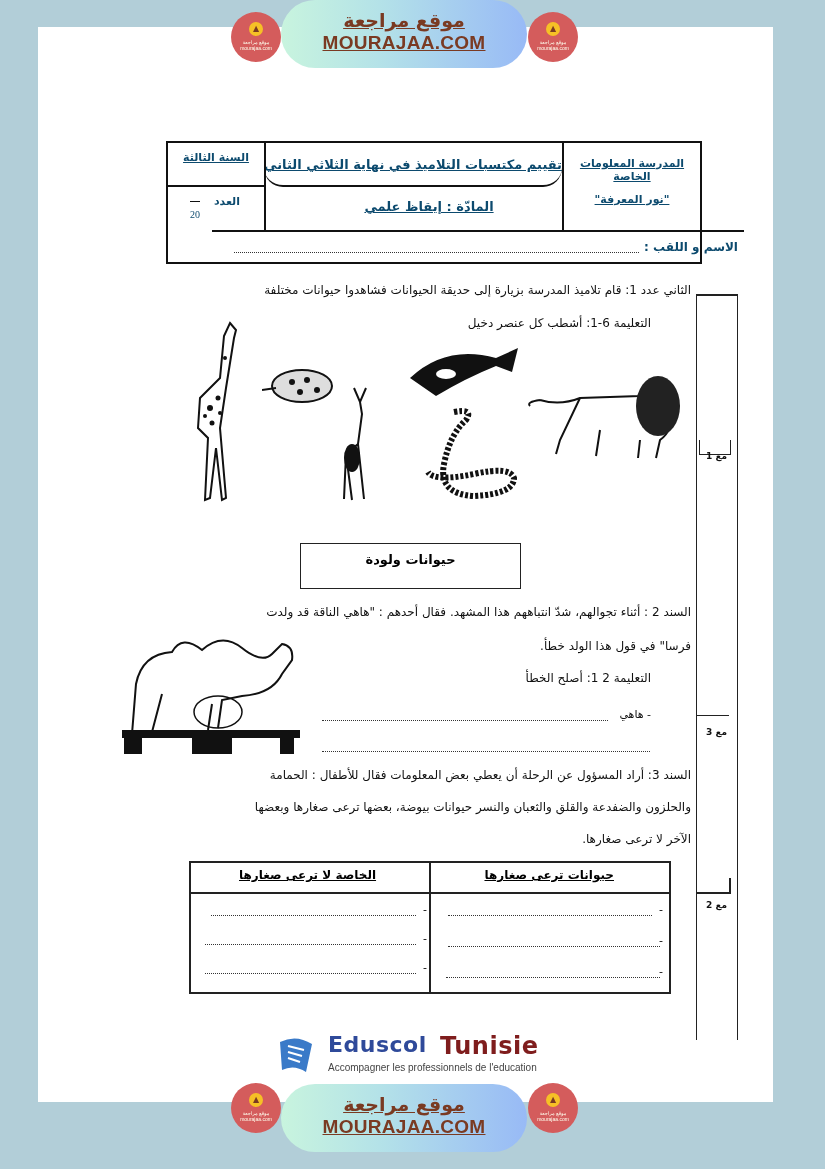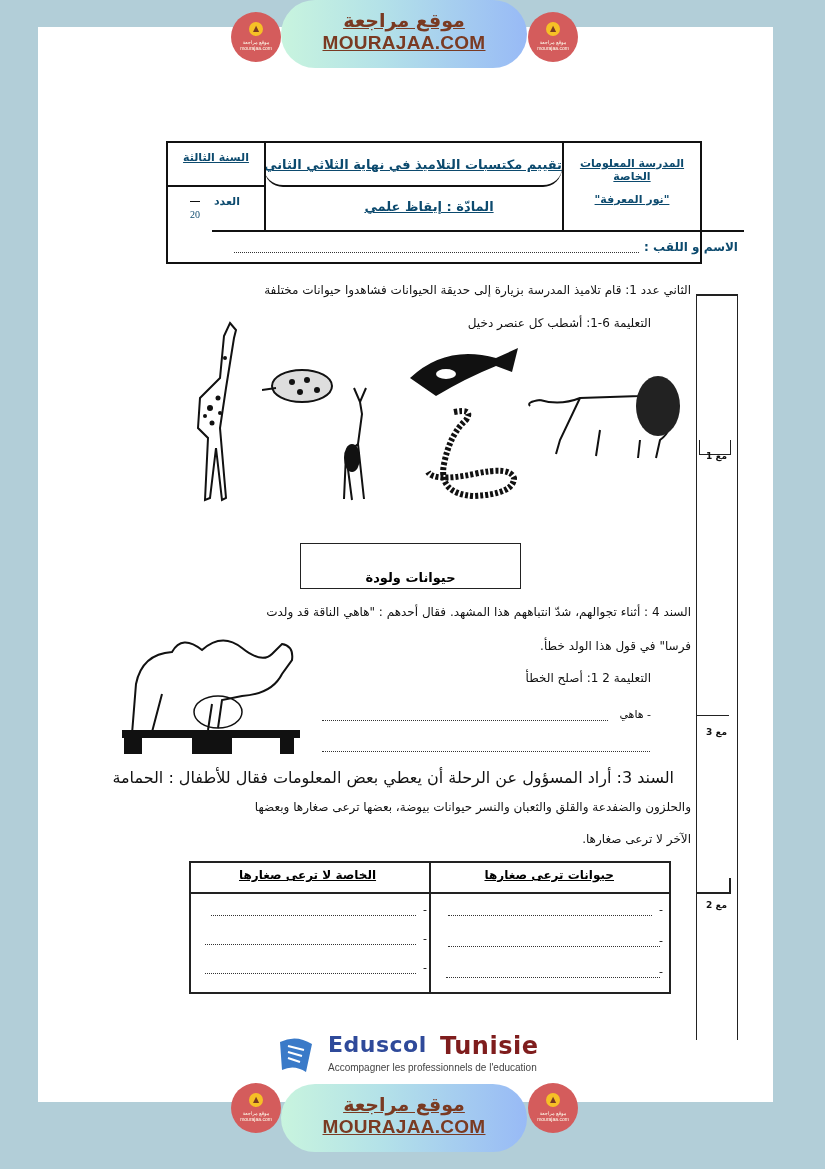--- a/index.html
+++ b/index.html
@@ -115,40 +115,40 @@
 
 <div class="side" style="left:696px;top:294px;width:40px;height:744px;border-top:2px solid #222;border-bottom:none;"></div>
 <div style="position:absolute;left:699px;top:440px;width:30px;height:14px;border:1px solid #222;border-top:none;"></div>
 <div class="score" style="left:706px;top:451px;">مع 1</div>
 <div style="position:absolute;left:697px;top:715px;width:32px;height:10px;border-top:1px solid #222;"></div>
 <div class="score" style="left:706px;top:727px;">مع 3</div>
 <div style="position:absolute;left:697px;top:878px;width:32px;height:14px;border-bottom:2px solid #222;border-right:2px solid #222;"></div>
 <div class="score" style="left:706px;top:900px;">مع 2</div>
 
 <div style="position:absolute;left:300px;top:543px;width:219px;height:44px;border:1px solid #222;text-align:center;direction:rtl;">
-  <div class="b" style="font-size:13px;margin-top:26px;">حيوانات ولودة</div>
+  <div class="b" style="font-size:13px;margin-top:8px;">حيوانات ولودة</div>
 </div>
 
-<div class="txt" style="right:134px;top:605px;font-size:12px;">السند 4 : أثناء تجوالهم، شدّ انتباههم هذا المشهد. فقال أحدهم : "هاهي الناقة قد ولدت</div>
+<div class="txt" style="right:134px;top:605px;font-size:12px;">السند 2 : أثناء تجوالهم، شدّ انتباههم هذا المشهد. فقال أحدهم : "هاهي الناقة قد ولدت</div>
 <div class="txt" style="right:134px;top:639px;font-size:12px;">فرسا" في قول هذا الولد خطأ.</div>
 <div class="txt" style="right:174px;top:671px;font-size:12px;">التعليمة 2 1: أصلح الخطأ</div>
 <div class="txt" style="right:174px;top:708px;font-size:11px;">- هاهي</div>
 <div class="dots" style="left:322px;top:720px;width:286px;"></div>
 <div class="dots" style="left:322px;top:751px;width:328px;"></div>
 
 <svg class="img" style="left:122px;top:624px;" width="178" height="132">
   <path d="M10 110 L14 60 Q20 30 50 28 Q60 10 80 26 Q100 8 120 24 Q140 40 150 30 L160 20 Q172 22 170 36 L160 50 Q150 70 120 72 L100 76 L96 104 M40 70 L30 108 M90 80 L86 106" fill="none" stroke="#111" stroke-width="2"></path>
   <ellipse cx="96" cy="88" rx="24" ry="16" fill="none" stroke="#111" stroke-width="1.5"></ellipse>
   <rect x="0" y="106" width="178" height="8" fill="#111"></rect>
   <rect x="2" y="114" width="18" height="16" fill="#111"></rect>
   <rect x="70" y="114" width="40" height="16" fill="#111"></rect>
   <rect x="158" y="114" width="14" height="16" fill="#111"></rect>
 </svg>
 
-<div class="txt" style="right:151px;top:768px;font-size:16px;">السند 3: أراد المسؤول عن الرحلة أن يعطي بعض المعلومات فقال للأطفال : الحمامة</div>
+<div class="txt" style="right:134px;top:768px;font-size:12px;">السند 3: أراد المسؤول عن الرحلة أن يعطي بعض المعلومات فقال للأطفال : الحمامة</div>
 <div class="txt" style="right:134px;top:800px;font-size:12px;">والحلزون والضفدعة والقلق والثعبان والنسر حيوانات بيوضة، بعضها ترعى صغارها وبعضها</div>
 <div class="txt" style="right:134px;top:832px;font-size:12px;">الآخر لا ترعى صغارها.</div>
 
 <div class="tbl">
   <div style="position:absolute;left:238px;top:0;bottom:0;border-left:2px solid #222;"></div>
   <div style="position:absolute;left:0;right:0;top:29px;border-top:2px solid #222;"></div>
   <div class="b rtl" style="position:absolute;right:55px;top:5px;font-size:12px;text-decoration:underline;">حيوانات ترعى صغارها</div>
   <div class="b rtl" style="position:absolute;left:48px;top:5px;font-size:12px;text-decoration:underline;">الخاصة لا ترعى صغارها</div>
 
   <div class="dots" style="left:257px;top:52px;width:204px;"></div>

